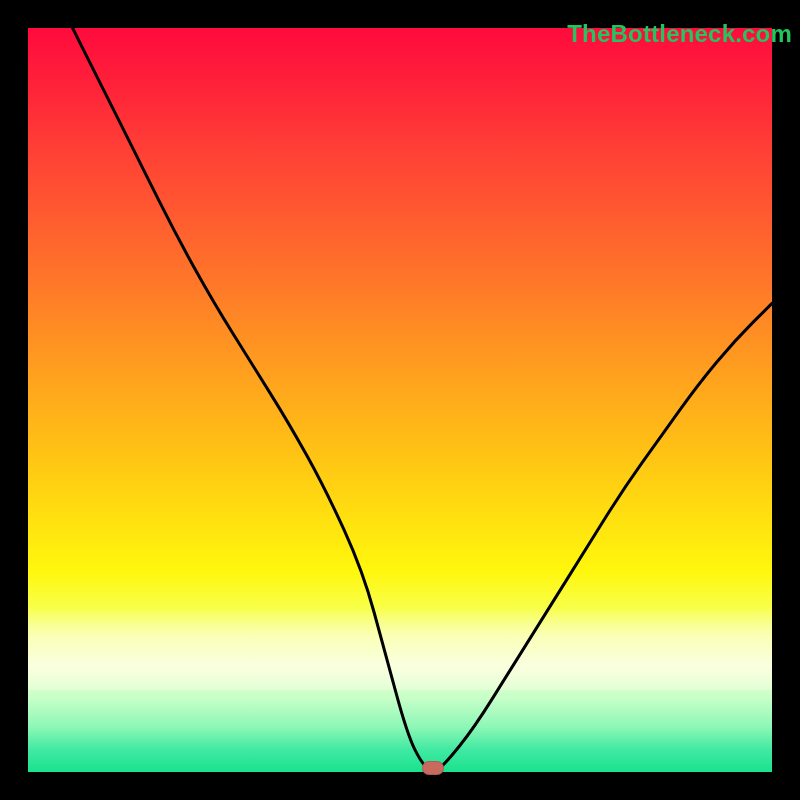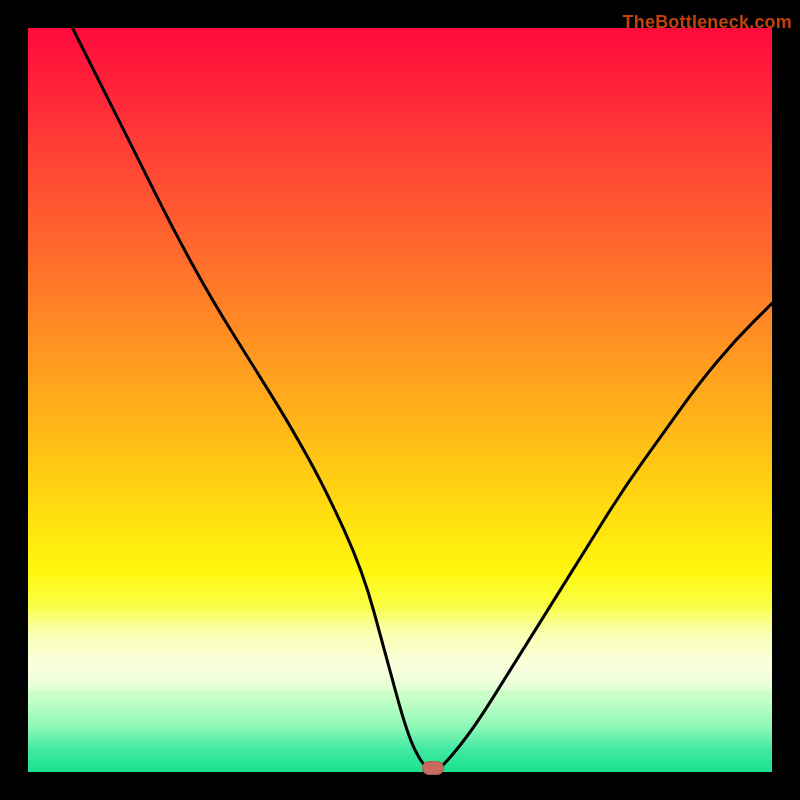--- a/index.html
+++ b/index.html
@@ -6,24 +6,24 @@
     margin: 0;
     padding: 0;
     width: 800px;
     height: 800px;
     background: #000;
     font-family: Arial, Helvetica, sans-serif;
     overflow: hidden;
   }
   .watermark {
     position: absolute;
-    top: 12px;
+    top: 20px;
     right: 8px;
-    color: #c2410c;
-    font-size: 18px;
+    color: #22c55e;
+    font-size: 24px;
     font-weight: 600;
     letter-spacing: 0.2px;
     z-index: 10;
     user-select: none;
   }
   .plot-frame {
     position: absolute;
     left: 28px;
     top: 28px;
     width: 744px;

